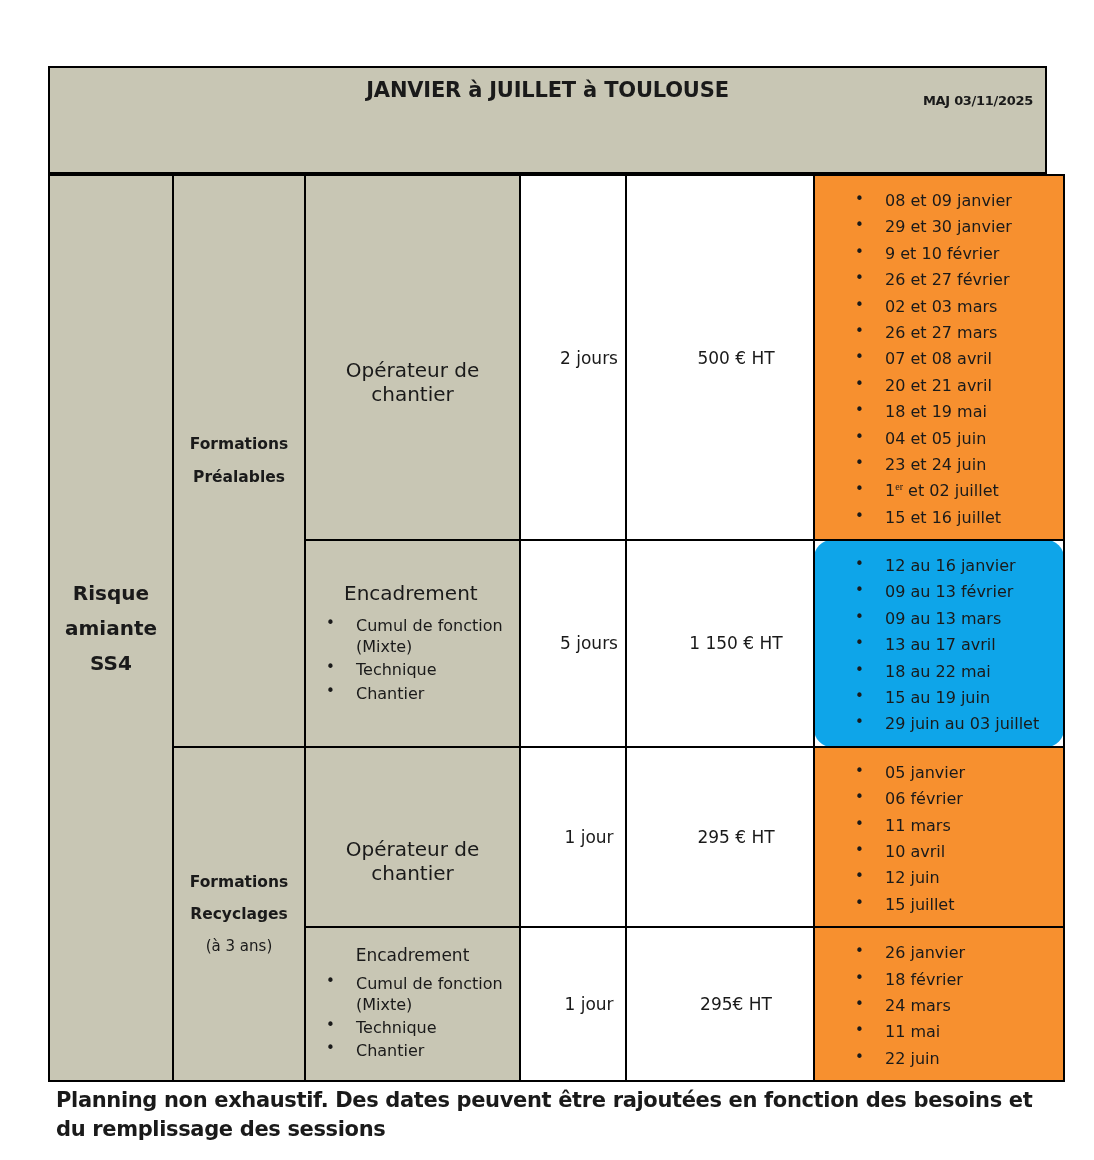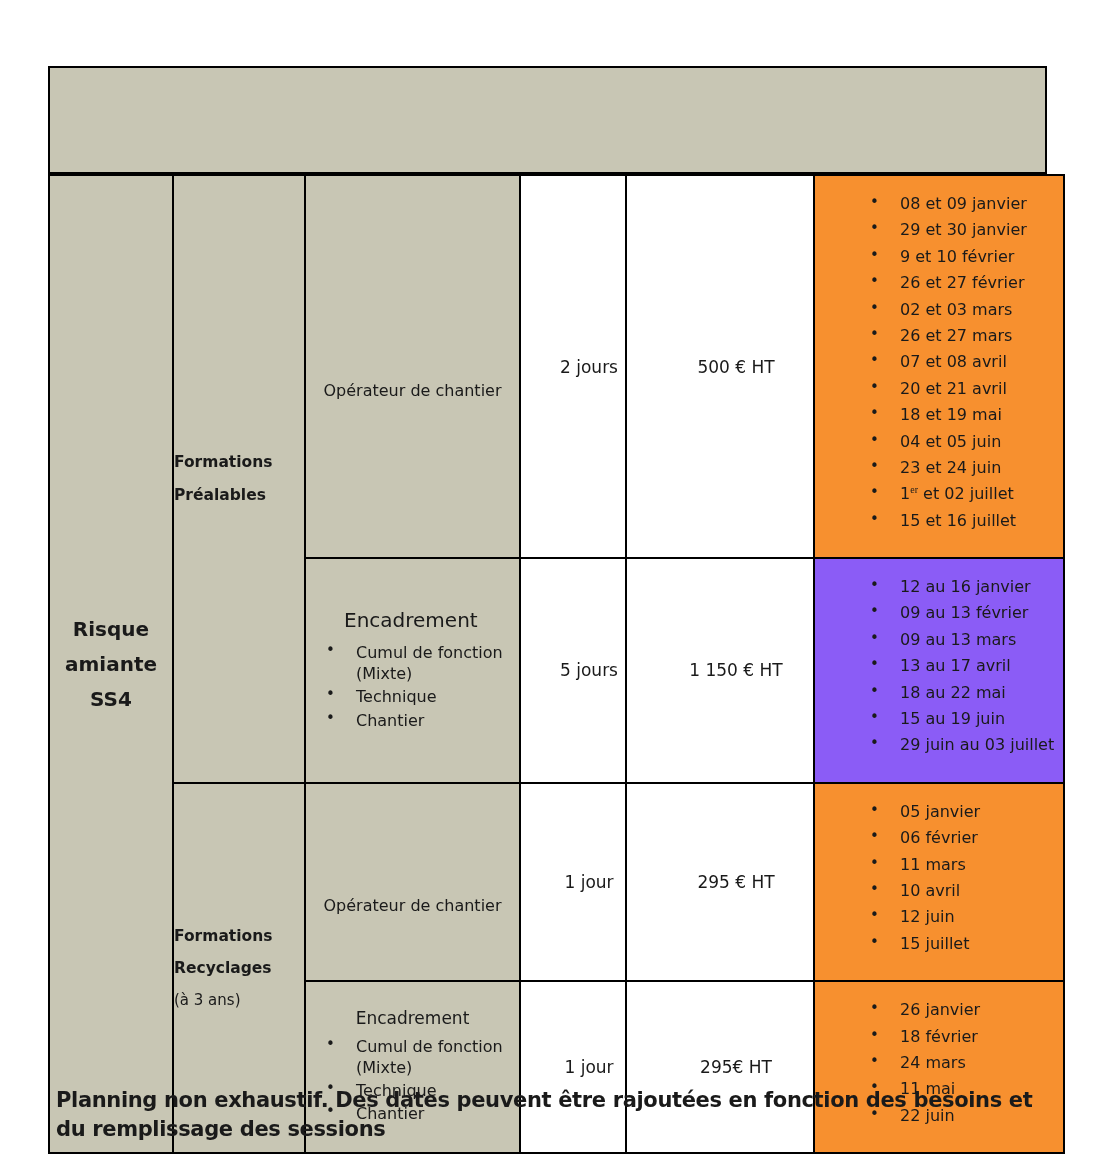--- a/index.html
+++ b/index.html
@@ -97,32 +97,33 @@
   .c5 { width: 188px; }
   .c6 { width: 250px; }
 
   .risque {
     text-align: center;
     font-weight: bold;
     font-size: 20px;
     line-height: 1.75;
   }
   .group {
+    text-align: center;
     font-weight: bold;
     font-size: 15.5px;
     line-height: 2.1;
   }
   .group .small {
     font-weight: normal;
     font-size: 15px;
   }
 
   .course-center {
     text-align: center;
-    font-size: 16px;
+    font-size: 20px;
     padding: 0 6px;
     margin-top: 48px;
   }
   .enc-title-big {
     font-size: 20px;
     padding: 0 0 10px 38px;
   }
   .enc-title-mid {
     font-size: 17px;
     text-align: center;
@@ -150,22 +151,22 @@
   }
 
   .dur, .price {
     text-align: center;
     font-size: 17px;
     padding-left: 32px;
   }
 
   ul.dates {
     list-style: none;
-    margin: 15px;
-    padding: 0 4px 8px 0;
+    margin: 0;
+    padding: 12px 4px 8px 0;
   }
   ul.dates li {
     position: relative;
     font-size: 16px;
     line-height: 1.65;
     padding-left: 70px;
     white-space: nowrap;
   }
   ul.dates li::before {
     content: "\2022";
@@ -192,20 +193,24 @@
     letter-spacing: -0.35px;
     margin-top: 13px;
   }
 </style>
 </head>
 <body style="color: rgb(26, 26, 26);">
 
 <div class="page">
 
   <div class="header-box" style="background: rgb(200, 198, 180);">
+    <div class="subtitle-row">
+      <div class="title-sub">JANVIER à JUILLET à TOULOUSE</div>
+      <div class="maj">MAJ 03/11/2025</div>
+    </div>
   </div>
 
   <table class="tbl">
     <colgroup>
       <col class="c1">
         <col class="c2">
         <col class="c3">
         <col class="c4">
         <col class="c5">
         <col class="c6">
@@ -267,21 +272,21 @@
             <li>Technique</li>
             <li>Chantier</li>
           </ul>
         </td>
         <td class="c4 white" style="background: rgb(255, 255, 255);">
           <div class="dur">5 jours</div>
         </td>
         <td class="c5 white" style="background: rgb(255, 255, 255);">
           <div class="price">1 150 € HT</div>
         </td>
-        <td class="c6 orange" style="background: #8b5cf6;">
+        <td class="c6 orange" style="background: #0ea5e9; border-radius: 18px;">
           <ul class="dates">
             <li>12 au 16 janvier</li>
             <li>09 au 13 février</li>
             <li>09 au 13 mars</li>
             <li>13 au 17 avril</li>
             <li>18 au 22 mai</li>
             <li>15 au 19 juin</li>
             <li>29 juin au 03 juillet</li>
           </ul>
         </td>

